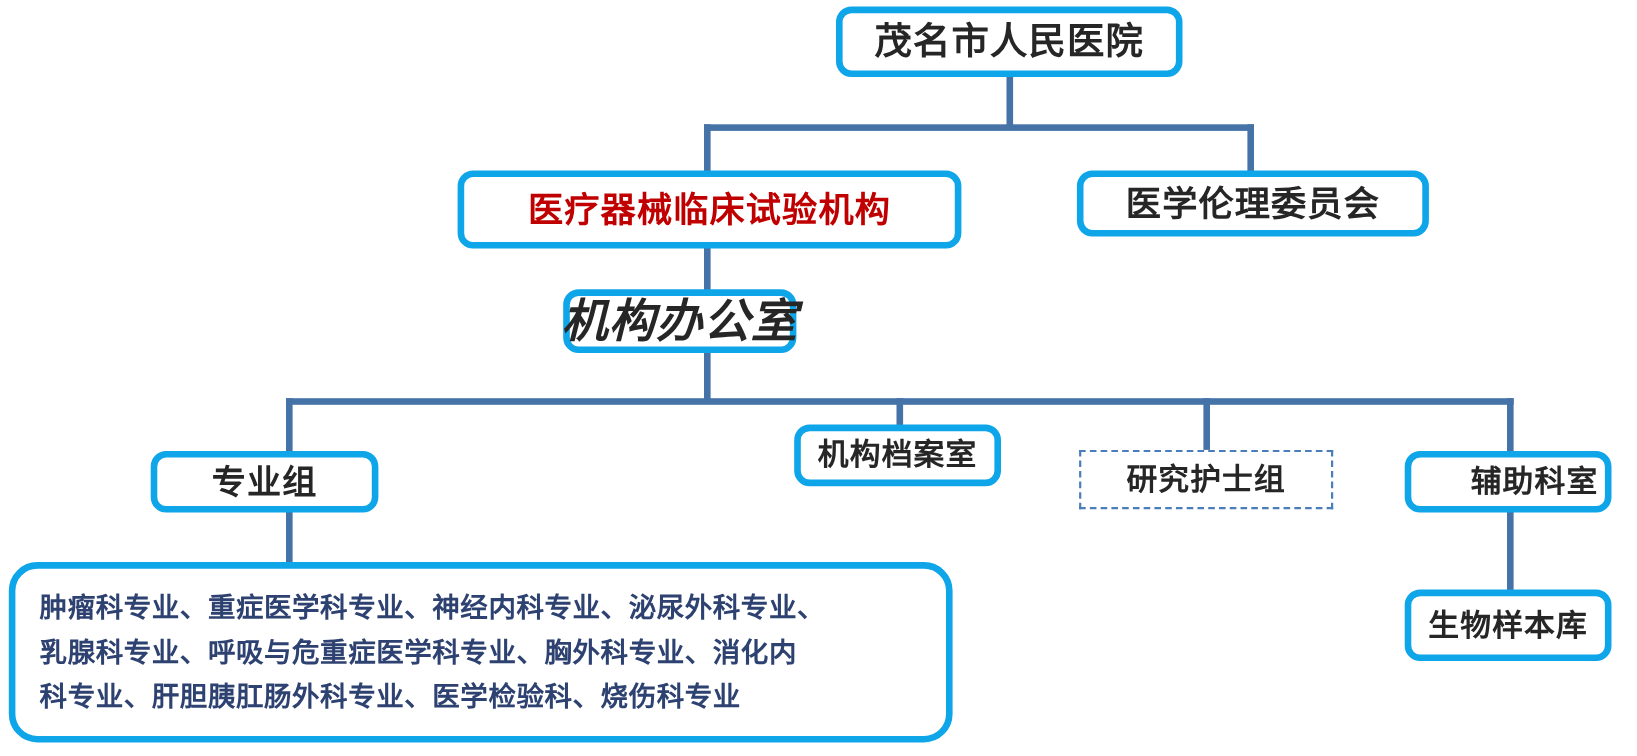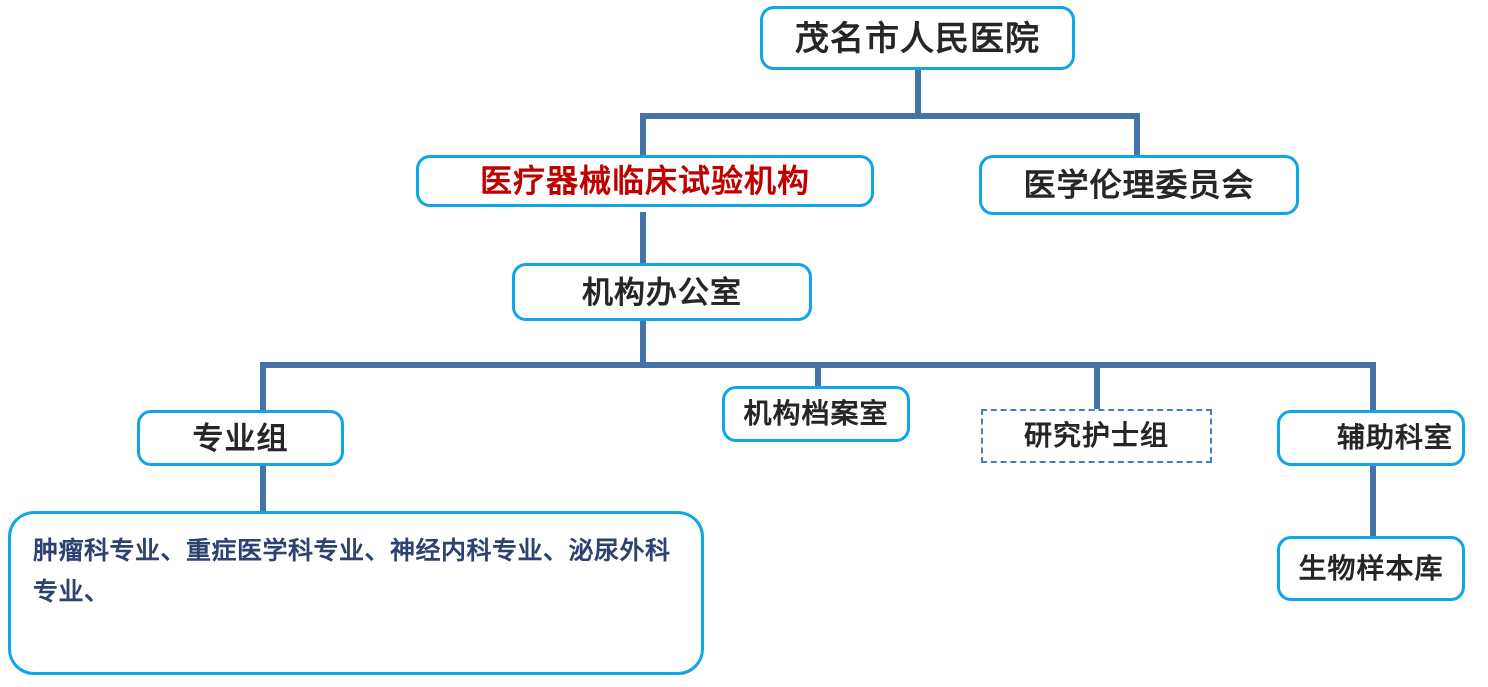--- a/index.html
+++ b/index.html
@@ -28,21 +28,21 @@
   .conn-h { height: 6px; }
 
   
   .node {
     position: absolute;
     box-sizing: border-box;
     display: flex;
     align-items: center;
     justify-content: center;
     background: #ffffff;
-    border: 3px solid #0ea5e9;
+    border: 6px solid #0ea5e9;
     border-radius: 14px;
     color: #262626;
     font-weight: bold;
     letter-spacing: 1px;
     white-space: nowrap;
     z-index: 3;
   }
   .node-lbl {
     display: block;
     line-height: 1;
@@ -92,29 +92,29 @@
   <div class="conn conn-v" style="left:1094px; top:362px; height:50px;"></div>
   <div class="conn conn-v" style="left:1370px; top:362px; height:50px;"></div>
 
   <div class="conn conn-v" style="left:260px; top:465px; height:48px;"></div>
   <div class="conn conn-v" style="left:1370px; top:465px; height:72px;"></div>
 
   <div class="node" style="left:760px; top:6px; width:315px; height:64px; font-size:34px;">
     <span class="node-lbl">茂名市人民医院</span>
   </div>
 
-  <div class="node accent-red" style="left:416px; top:155px; width:458px; height:52px; font-size:32px;">
+  <div class="node accent-red" style="left:416px; top:155px; width:458px; height:71px; font-size:32px;">
     <span class="node-lbl">医疗器械临床试验机构</span>
   </div>
 
   <div class="node" style="left:979px; top:155px; width:320px; height:60px; font-size:32px;">
     <span class="node-lbl">医学伦理委员会</span>
   </div>
 
-  <div class="node" style="left:512px; top:263px; width:300px; height:58px; font-size:31px;">
+  <div class="node" style="left:512px; top:263px; width:212px; height:58px; font-size:42px;font-style:italic;">
     <span class="node-lbl">机构办公室</span>
   </div>
 
   <div class="node" style="left:137px; top:410px; width:207px; height:56px; font-size:31px;">
     <span class="node-lbl">专业组</span>
   </div>
 
   <div class="node" style="left:722px; top:386px; width:188px; height:56px; font-size:28px;">
     <span class="node-lbl">机构档案室</span>
   </div>
@@ -124,17 +124,19 @@
   </div>
 
   <div class="node" style="left:1277px; top:410px; width:188px; height:56px; font-size:28px;padding-left:48px;">
     <span class="node-lbl">辅助科室</span>
   </div>
 
   <div class="node" style="left:1277px; top:536px; width:188px; height:65px; font-size:28px;">
     <span class="node-lbl">生物样本库</span>
   </div>
 
-  <div class="node detail" style="left:8px; top:511px; width:696px; height:164px;">
+  <div class="node detail" style="left:8px; top:511px; width:858px; height:164px;">
     <span class="detail-line">肿瘤科专业、重症医学科专业、神经内科专业、泌尿外科专业、</span>
+    <span class="detail-line">乳腺科专业、呼吸与危重症医学科专业、胸外科专业、消化内</span>
+    <span class="detail-line">科专业、肝胆胰肛肠外科专业、医学检验科、烧伤科专业</span>
   </div>
 
 </div>
 
 </body></html>

